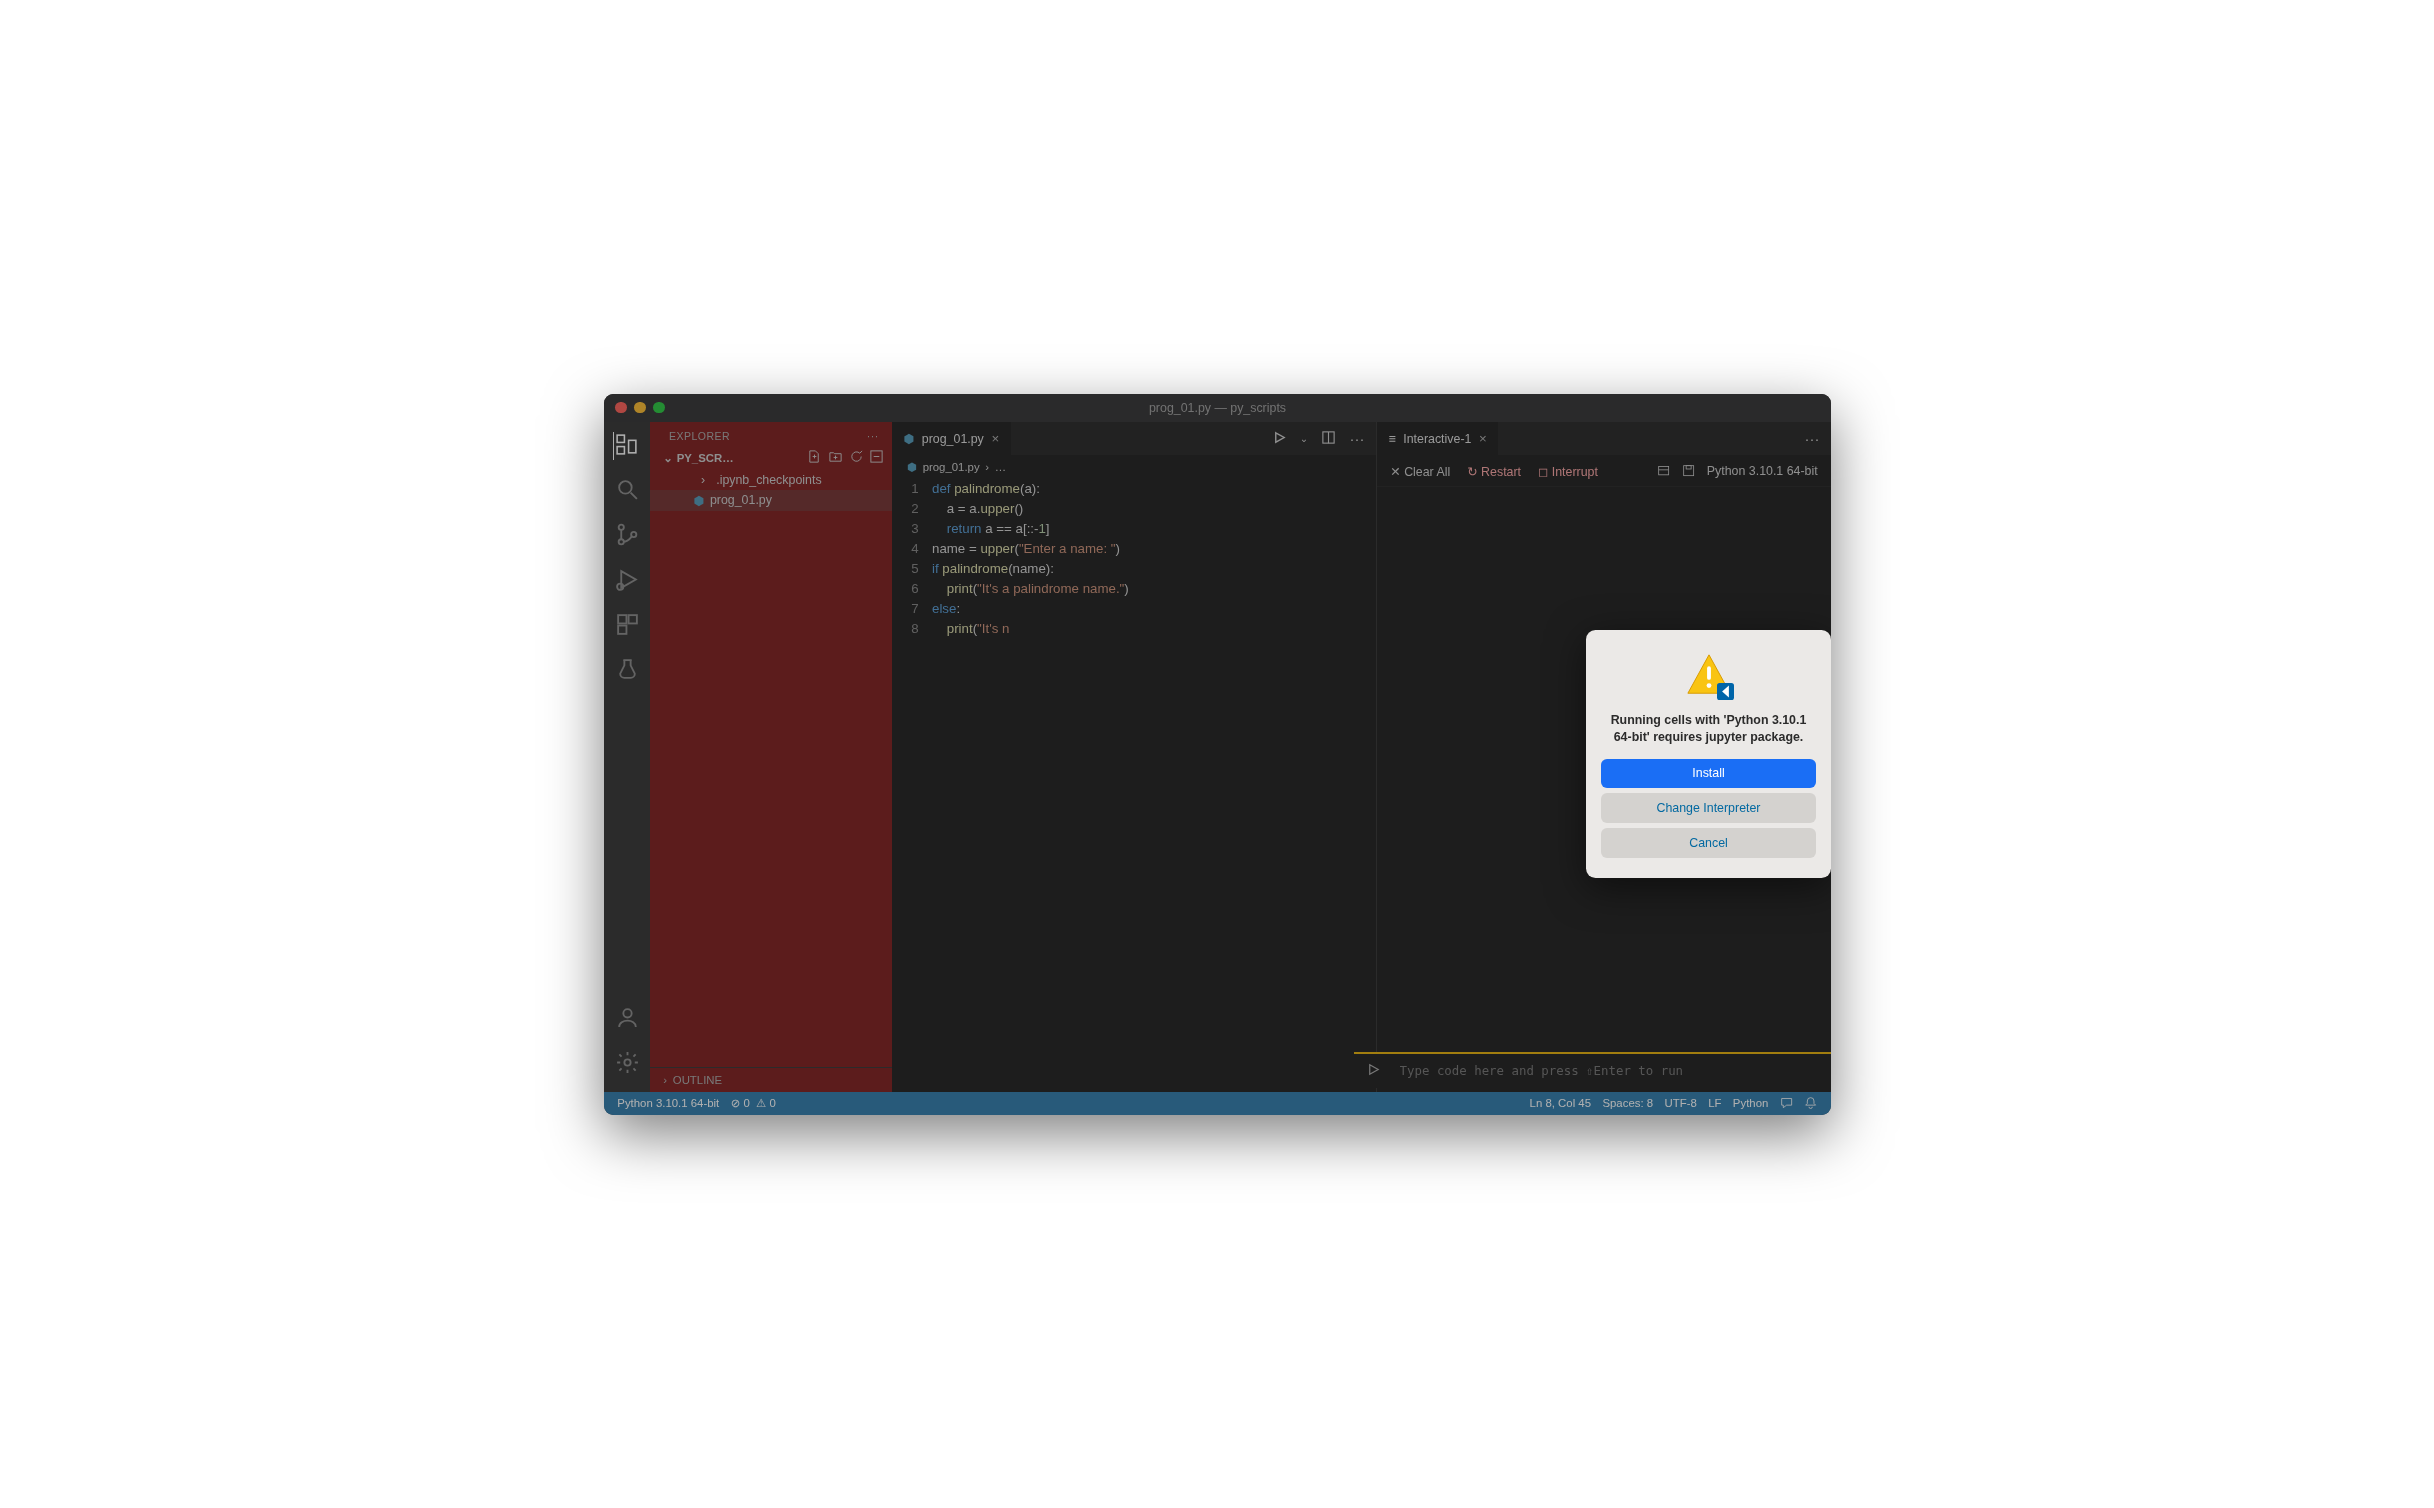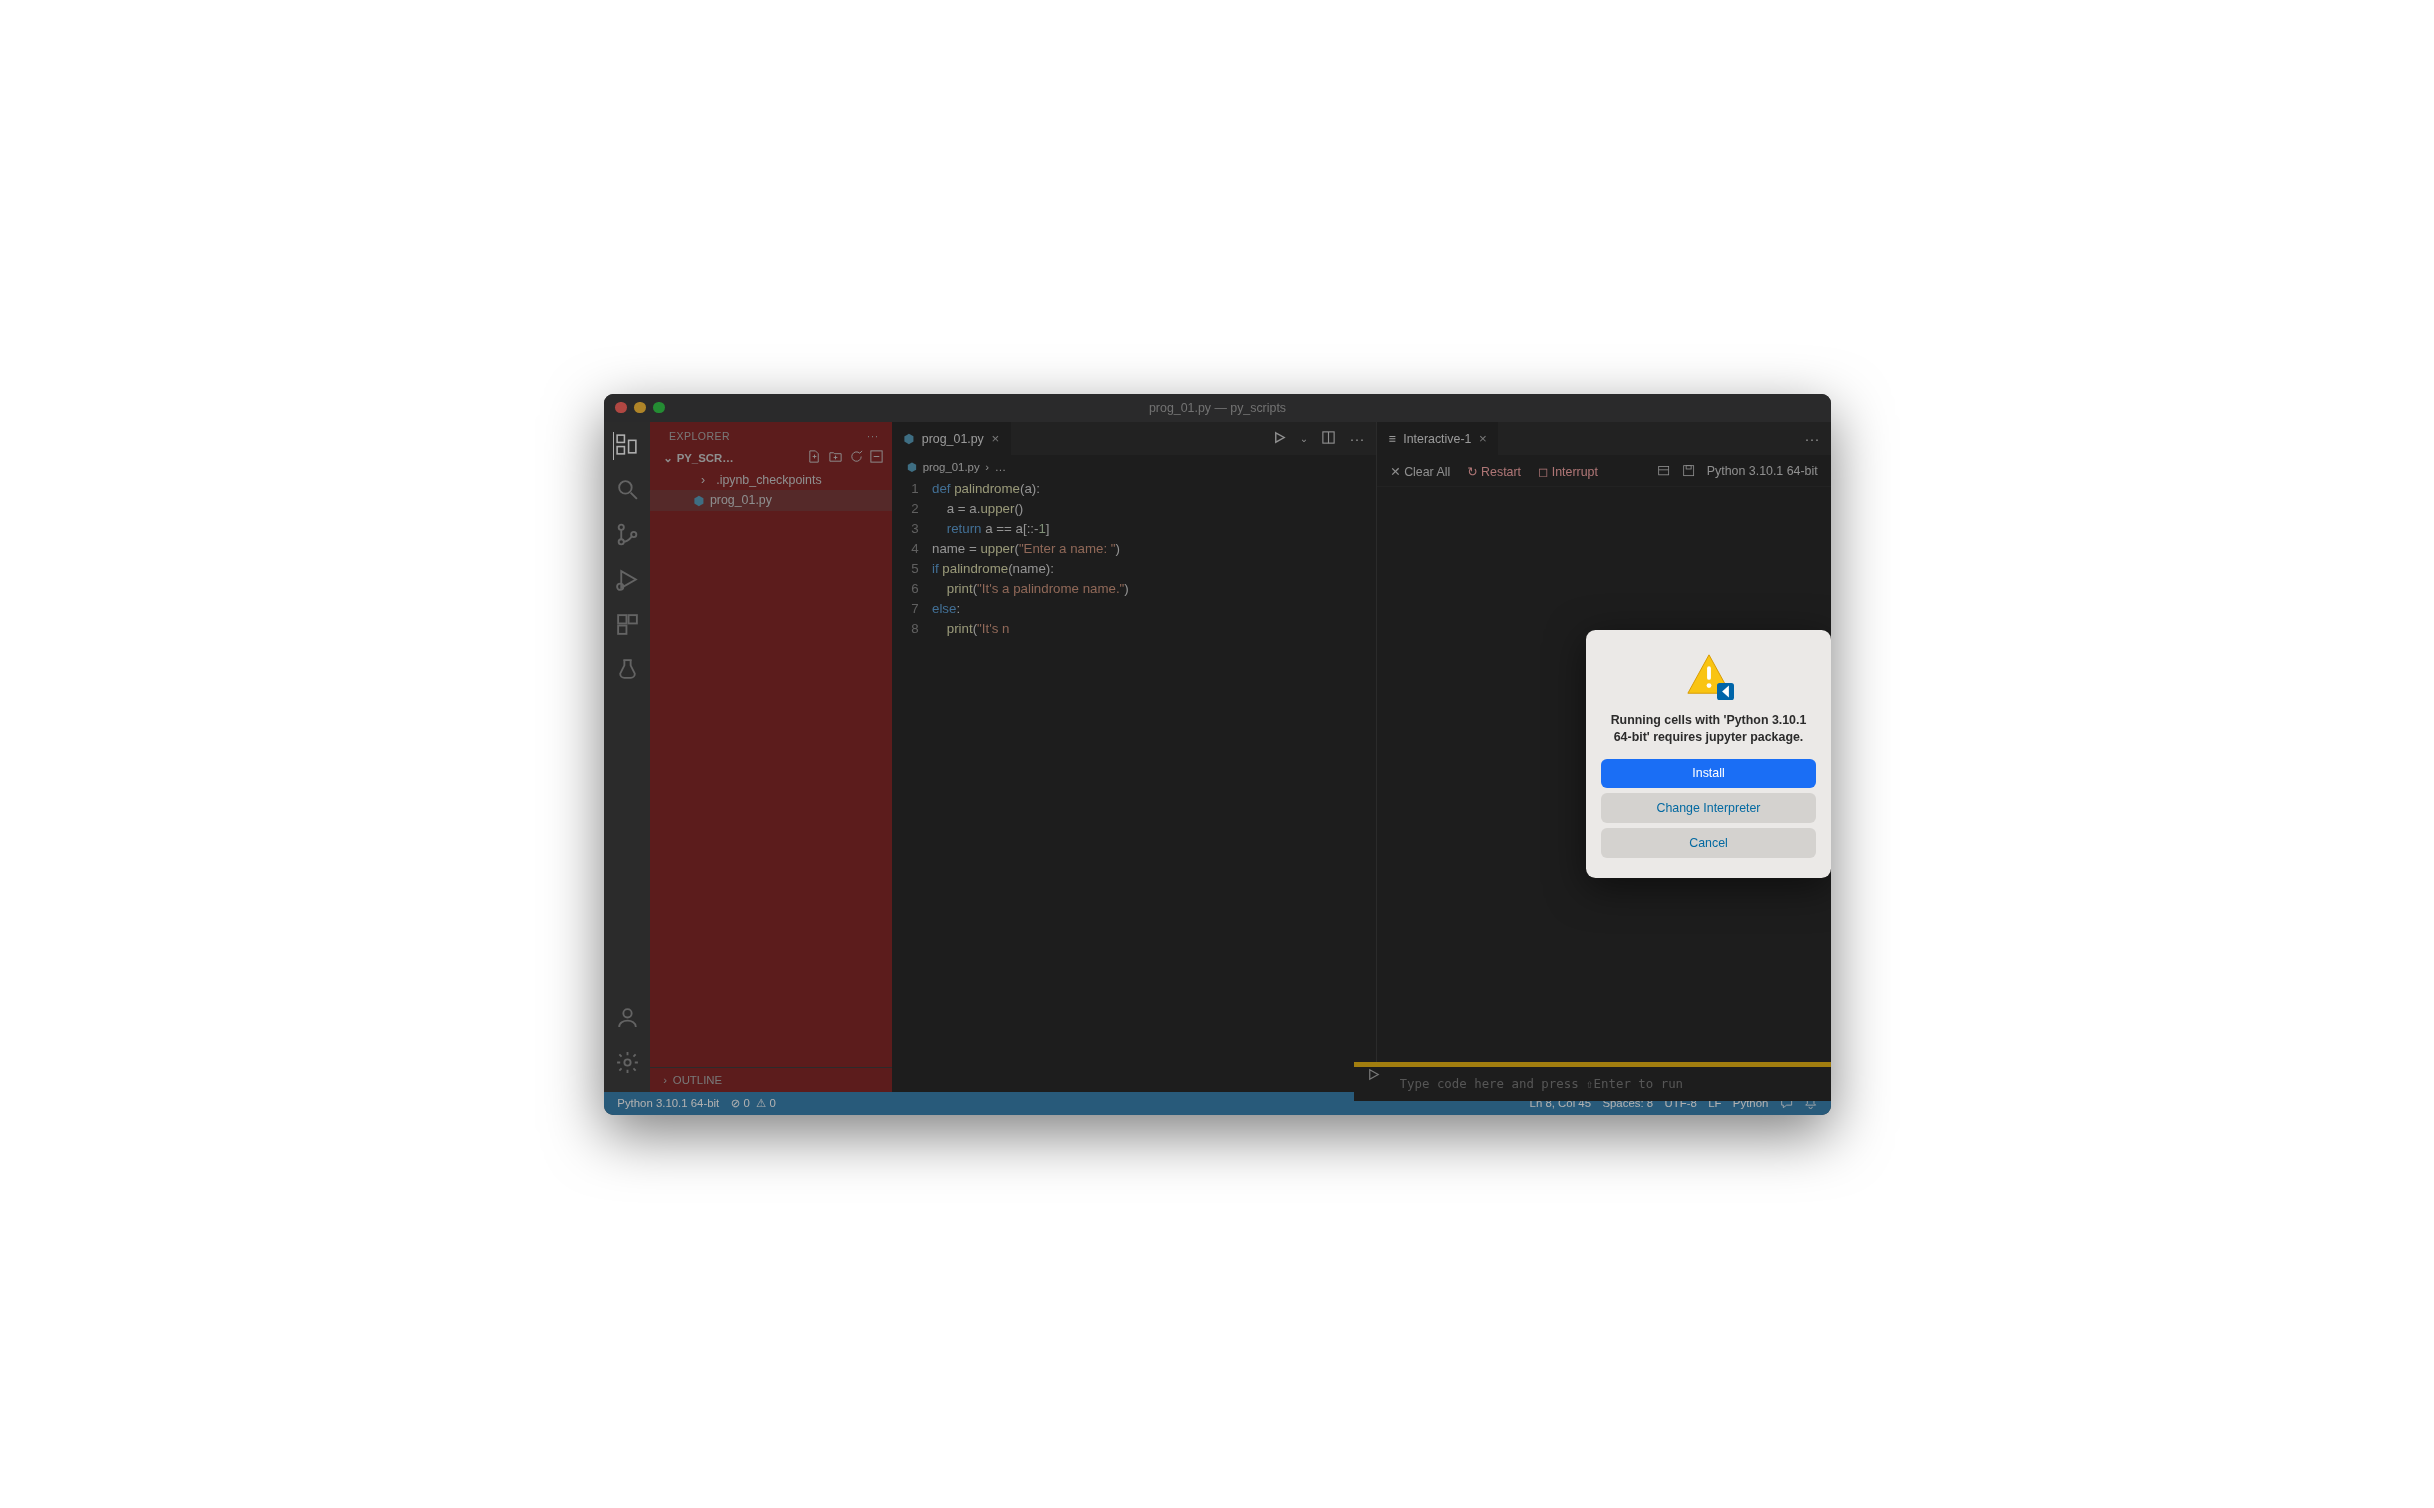--- a/index.html
+++ b/index.html
@@ -41,21 +41,21 @@
   .gutter { width:40px; text-align:right; color:#858585; padding-right:13.3px; }
   .codelines { flex:1; white-space:pre; color:#d4d4d4; overflow:hidden; }
   .kw { color:#569cd6 } .str { color:#ce9178 } .fn { color:#dcdcaa } .num { color:#b5cea8 }
   .int-toolbar { padding:7.6px 13.3px; display:flex; align-items:center; gap:17px; color:#ccc; font-size:12.4px; border-bottom:1px solid rgba(255,255,255,0.04); }
   .int-toolbar .disabled { color:#fca5a5; }
   .int-toolbar .right { margin-left:auto; display:flex; align-items:center; gap:11.4px; }
   .int-toolbar svg { width:13.3px; height:13.3px; vertical-align:-1.9px; }
   .int-body { padding:19px 28.5px; color:#ccc; font-size:14.3px; }
   .connecting { font-style:italic; color:#d0d0d0; margin:11.4px 0 28.5px 19px; font-size:15px; }
   .cellpreview { font-family:Menlo,Consolas,monospace; font-size:13.3px; color:#d4d4d4; padding-left:19px; }
-  .int-input { position:absolute; bottom:14px; right:0; width:477px; display:flex; border-top:5px solid #eab308; background:#1e1e1e; }
+  .int-input { position:absolute; bottom:27px; right:0; width:477px; display:flex; align-items:center; border-top:2px solid #eab308; background:#1e1e1e; }
   .int-input .run { width:38px; text-align:center; color:#aaa; }
   .int-input input { flex:1; background:transparent; border:none; outline:none; color:#6a6a6a; font-family:Menlo,Consolas,monospace; font-size:12.4px; padding:9.5px 7.6px; }
   .statusbar { height:23px; background:#2f7bac; color:#fff; display:flex; align-items:center; padding:0 13.3px; font-size:11.4px; gap:11.4px; }
   .statusbar .sp { margin-left:auto; }
   .statusbar svg { width:13.3px; height:13.3px; vertical-align:-1.9px; }
   
   .overlay { position:absolute; inset:0; background:rgba(30,30,30,0.35); display:flex; align-items:center; justify-content:flex-end; }
   .dialog { width:245px; background:#ebe9e7; border-radius:9.5px; padding:15px; box-shadow:0 9.5px 38px rgba(0,0,0,0.5); text-align:center; color:#2b2b2b; }
   .dlg-icon { position:relative; width:48px; height:48px; margin:5.7px auto 13.3px; }
   .dlg-msg { font-size:12.4px; font-weight:600; line-height:1.35; margin-bottom:13.3px; }

